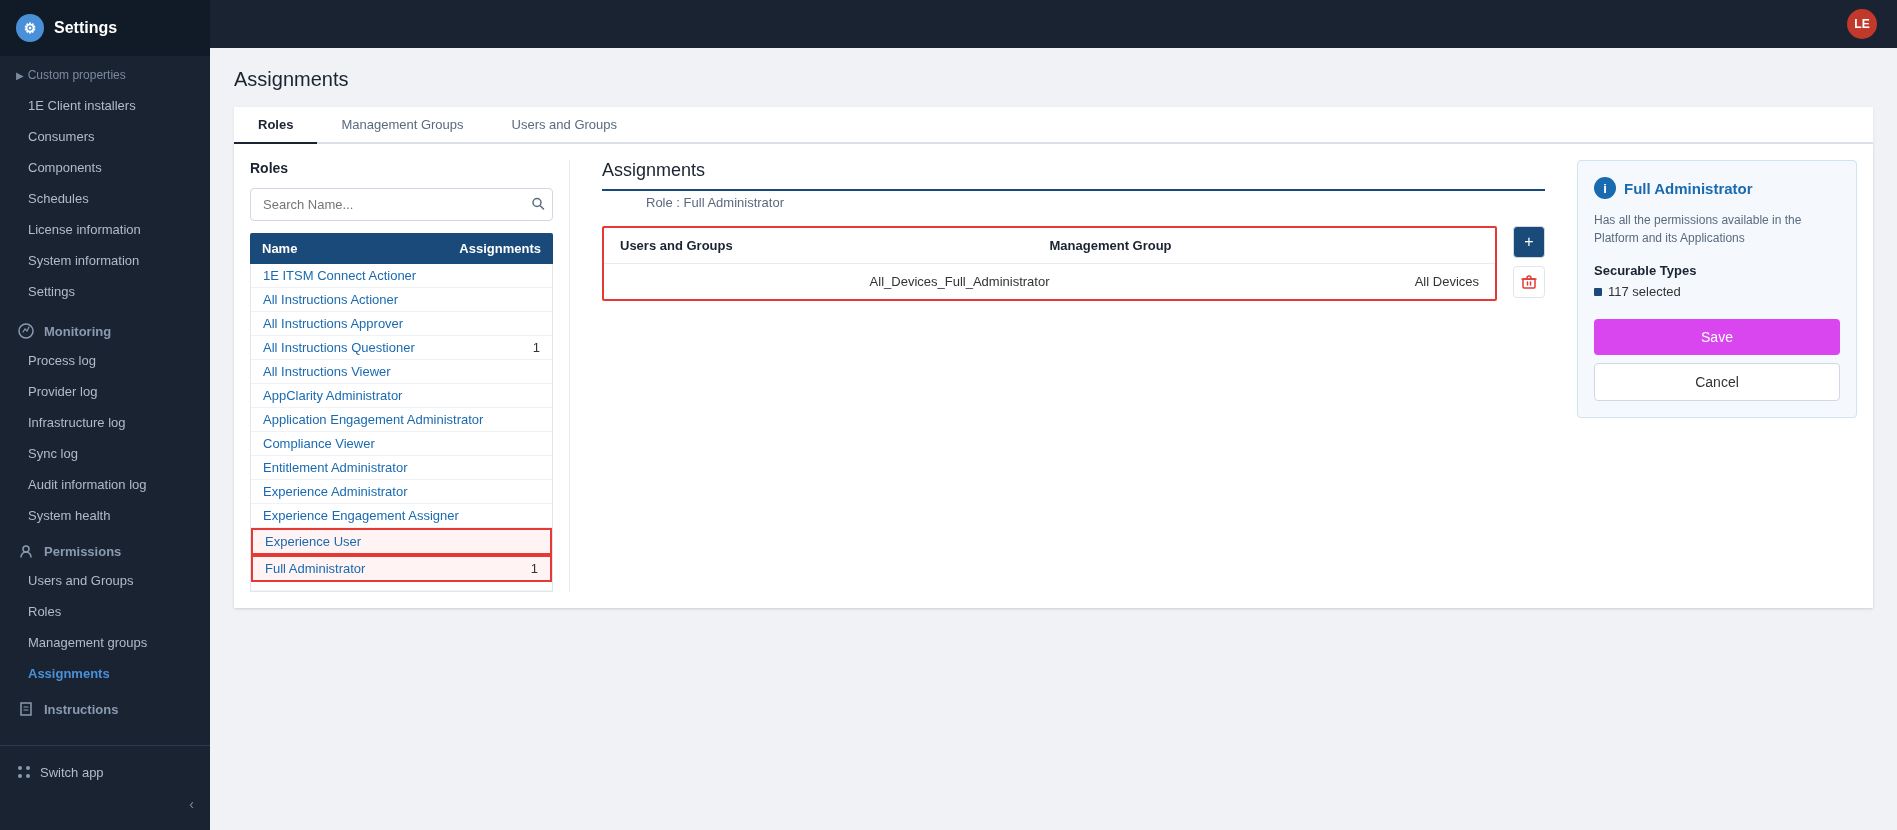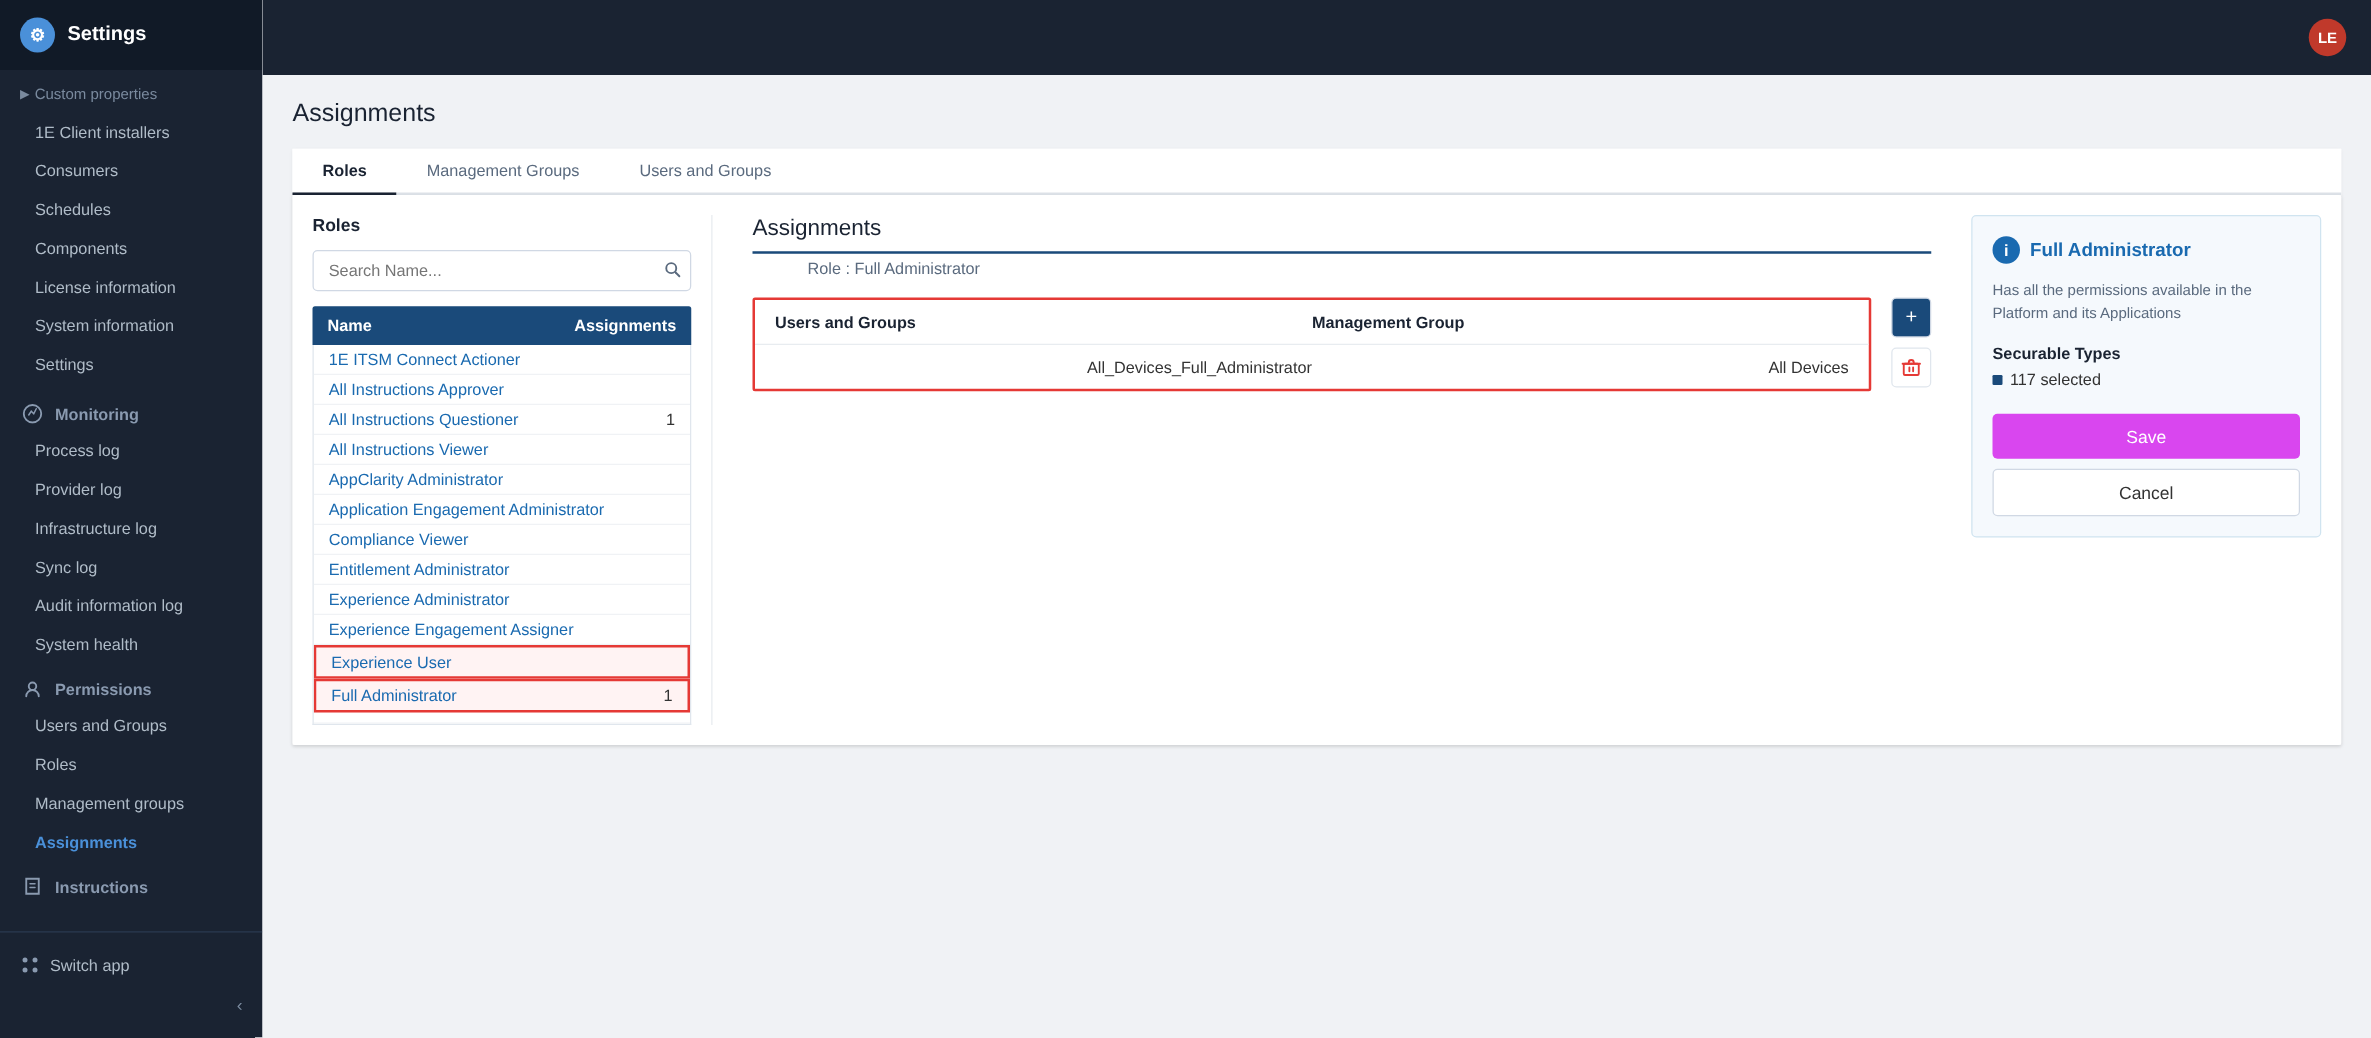--- a/index.html
+++ b/index.html
@@ -88,21 +88,21 @@
     
     .main-content {
       flex: 1;
       display: flex;
       flex-direction: column;
       background: #f0f2f5;
       overflow: hidden;
     }
     .topbar {
       background: #1a2332;
-      height: 60px;
+      height: 48px;
       display: flex;
       align-items: center;
       justify-content: flex-end;
       padding: 0 20px;
     }
     .page-container {
       flex: 1;
       padding: 20px 24px;
       overflow-y: auto;
       display: flex;
@@ -379,24 +379,24 @@
       <span style="font-size:10px;">▶</span>
       <span>Custom properties</span>
     </div>
     <div class="sidebar-item">
       <span>1E Client installers</span>
     </div>
     <div class="sidebar-item">
       <span>Consumers</span>
     </div>
     <div class="sidebar-item">
+      <span>Components</span>
+    </div>
+    <div class="sidebar-item">
       <span>Schedules</span>
-    </div>
-    <div class="sidebar-item">
-      <span>Components</span>
     </div>
     <div class="sidebar-item">
       <span>License information</span>
     </div>
     <div class="sidebar-item">
       <span>System information</span>
     </div>
     <div class="sidebar-item">
       <span>Settings</span>
     </div>
@@ -510,20 +510,23 @@
           <div class="roles-table-header">
             <span class="col-name">Name</span>
             <span class="col-assignments">Assignments</span>
           </div>
           <div class="roles-list">
 
           <div class="role-row">
                 <span class="role-name">1E ITSM Connect Actioner</span>
               </div>
               <div class="role-row">
+                <span class="role-name">All Instructions Actioner</span>
+              </div>
+              <div class="role-row">
                 <span class="role-name">All Instructions Approver</span>
               </div>
               <div class="role-row">
                 <span class="role-name">All Instructions Questioner</span>
                 <span class="role-count">1</span>
               </div>
               <div class="role-row">
                 <span class="role-name">All Instructions Viewer</span>
               </div>
               <div class="role-row">

